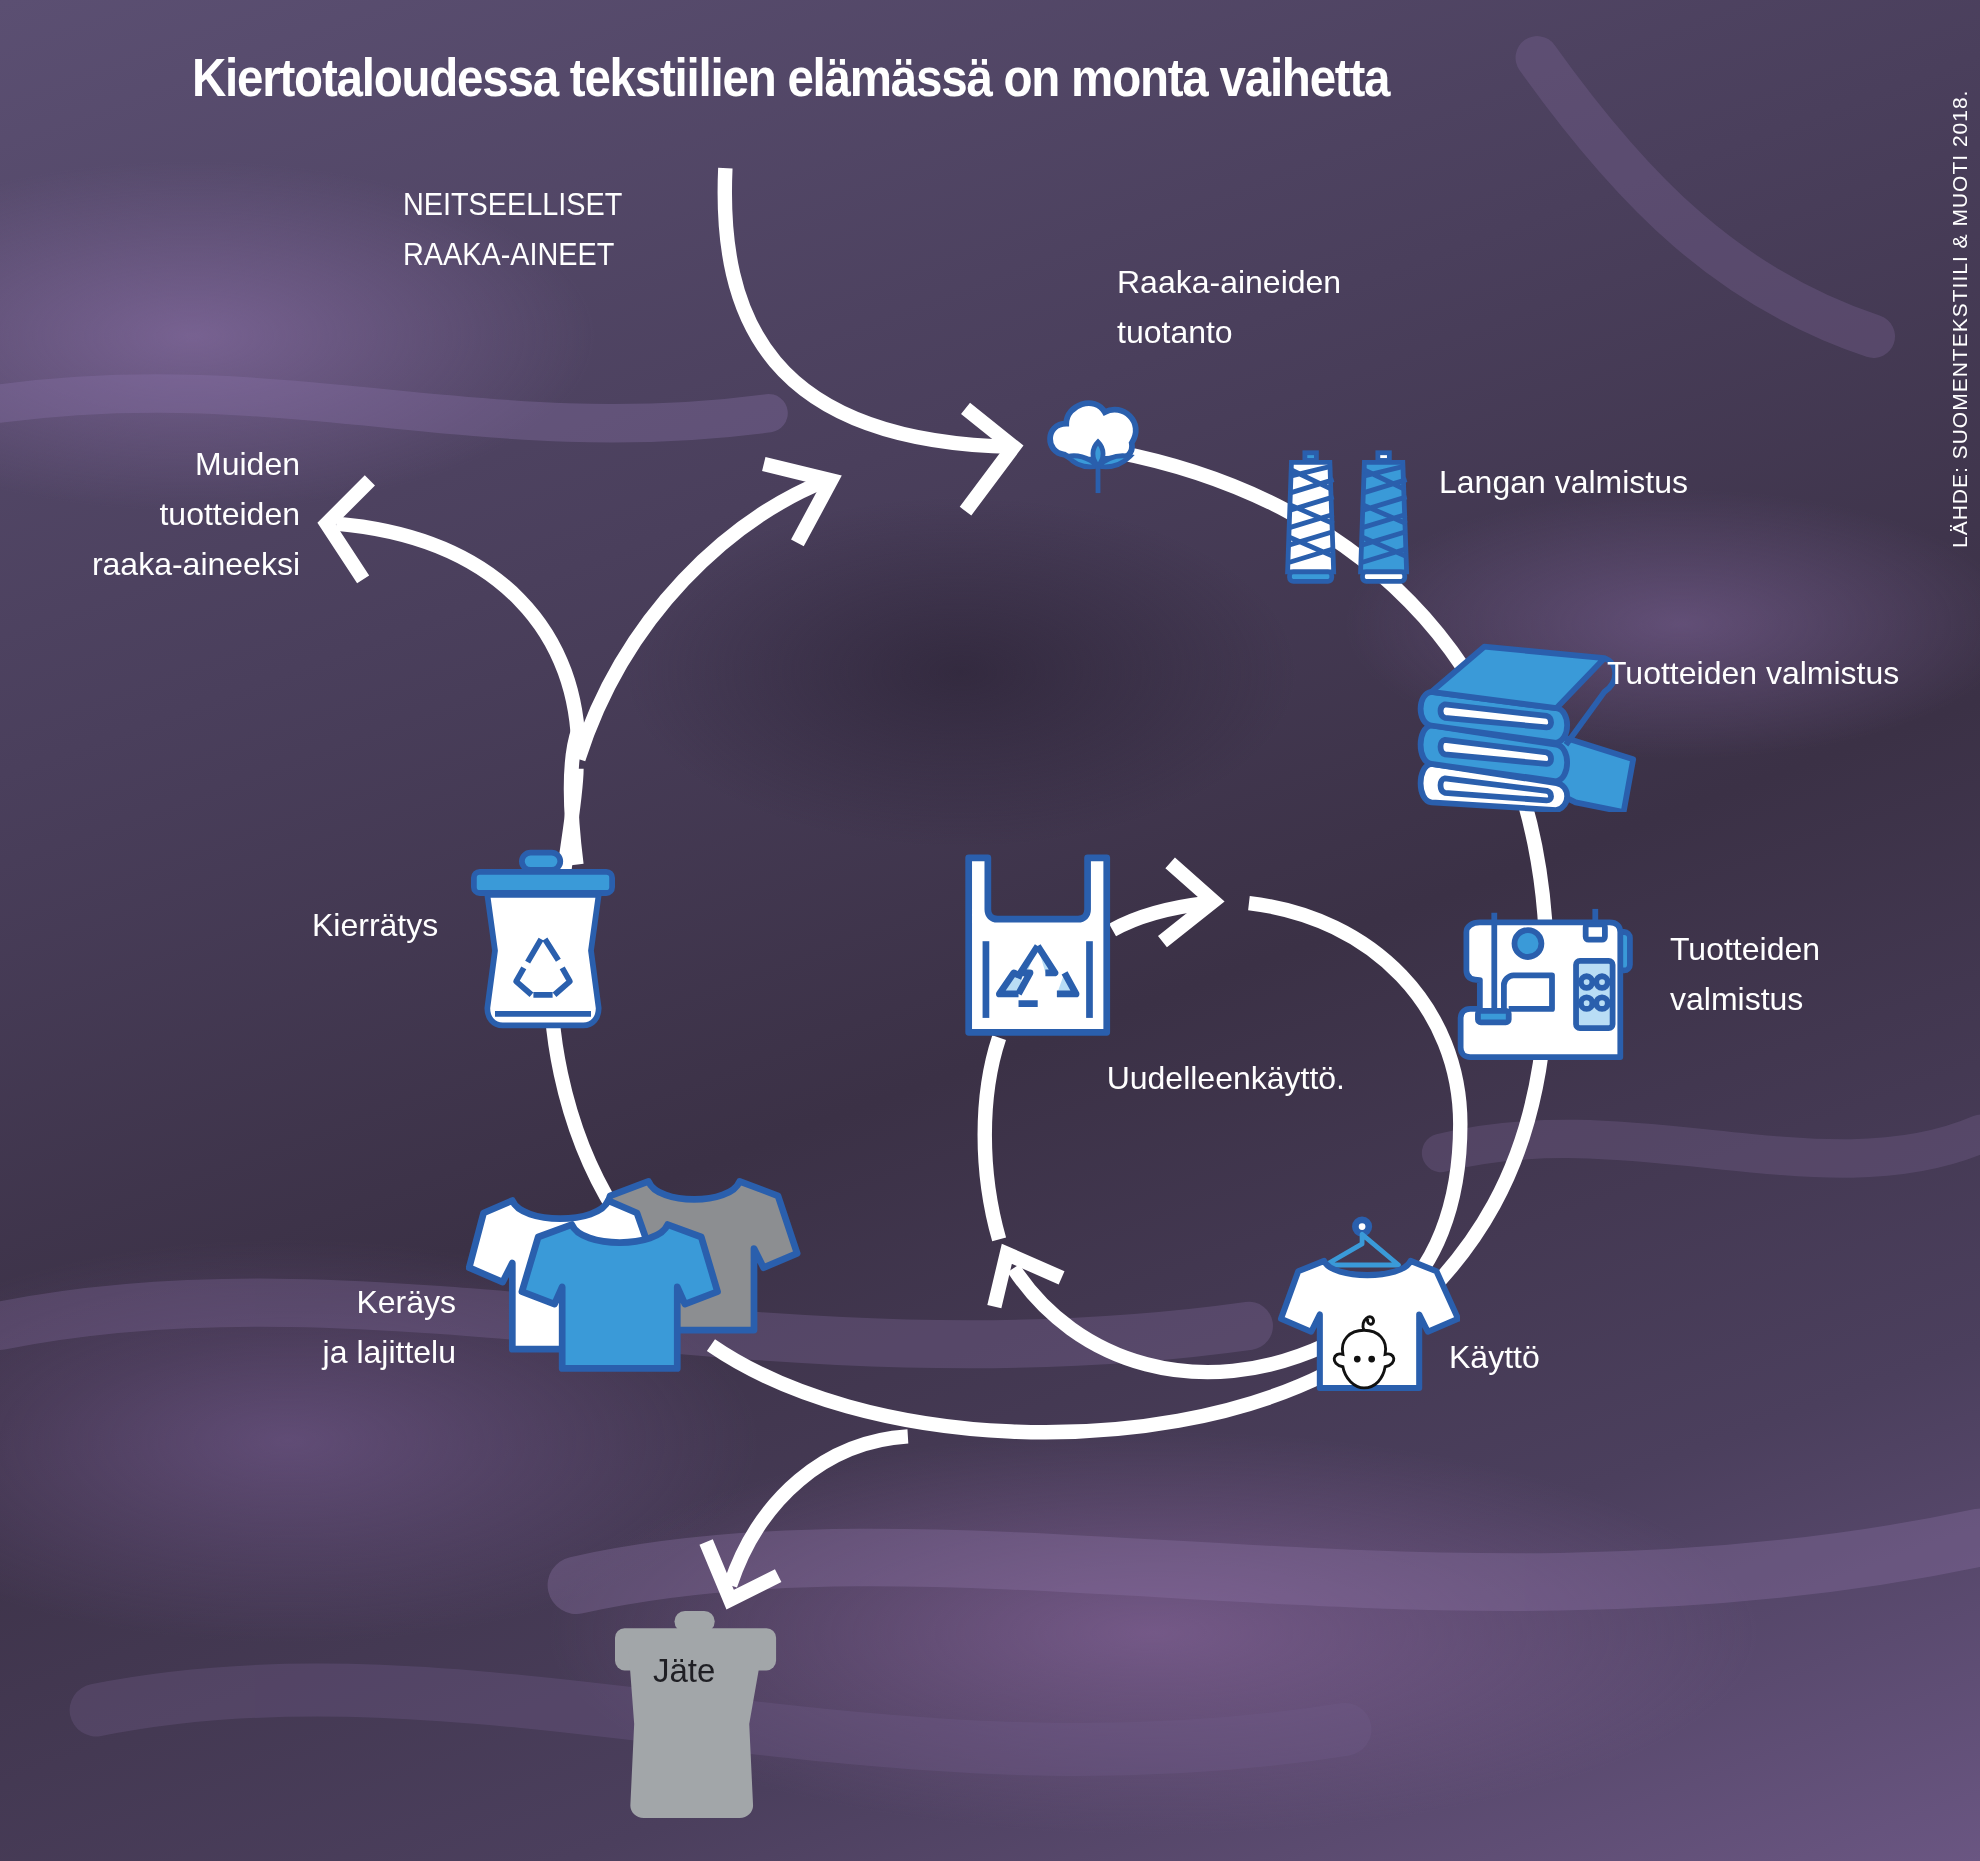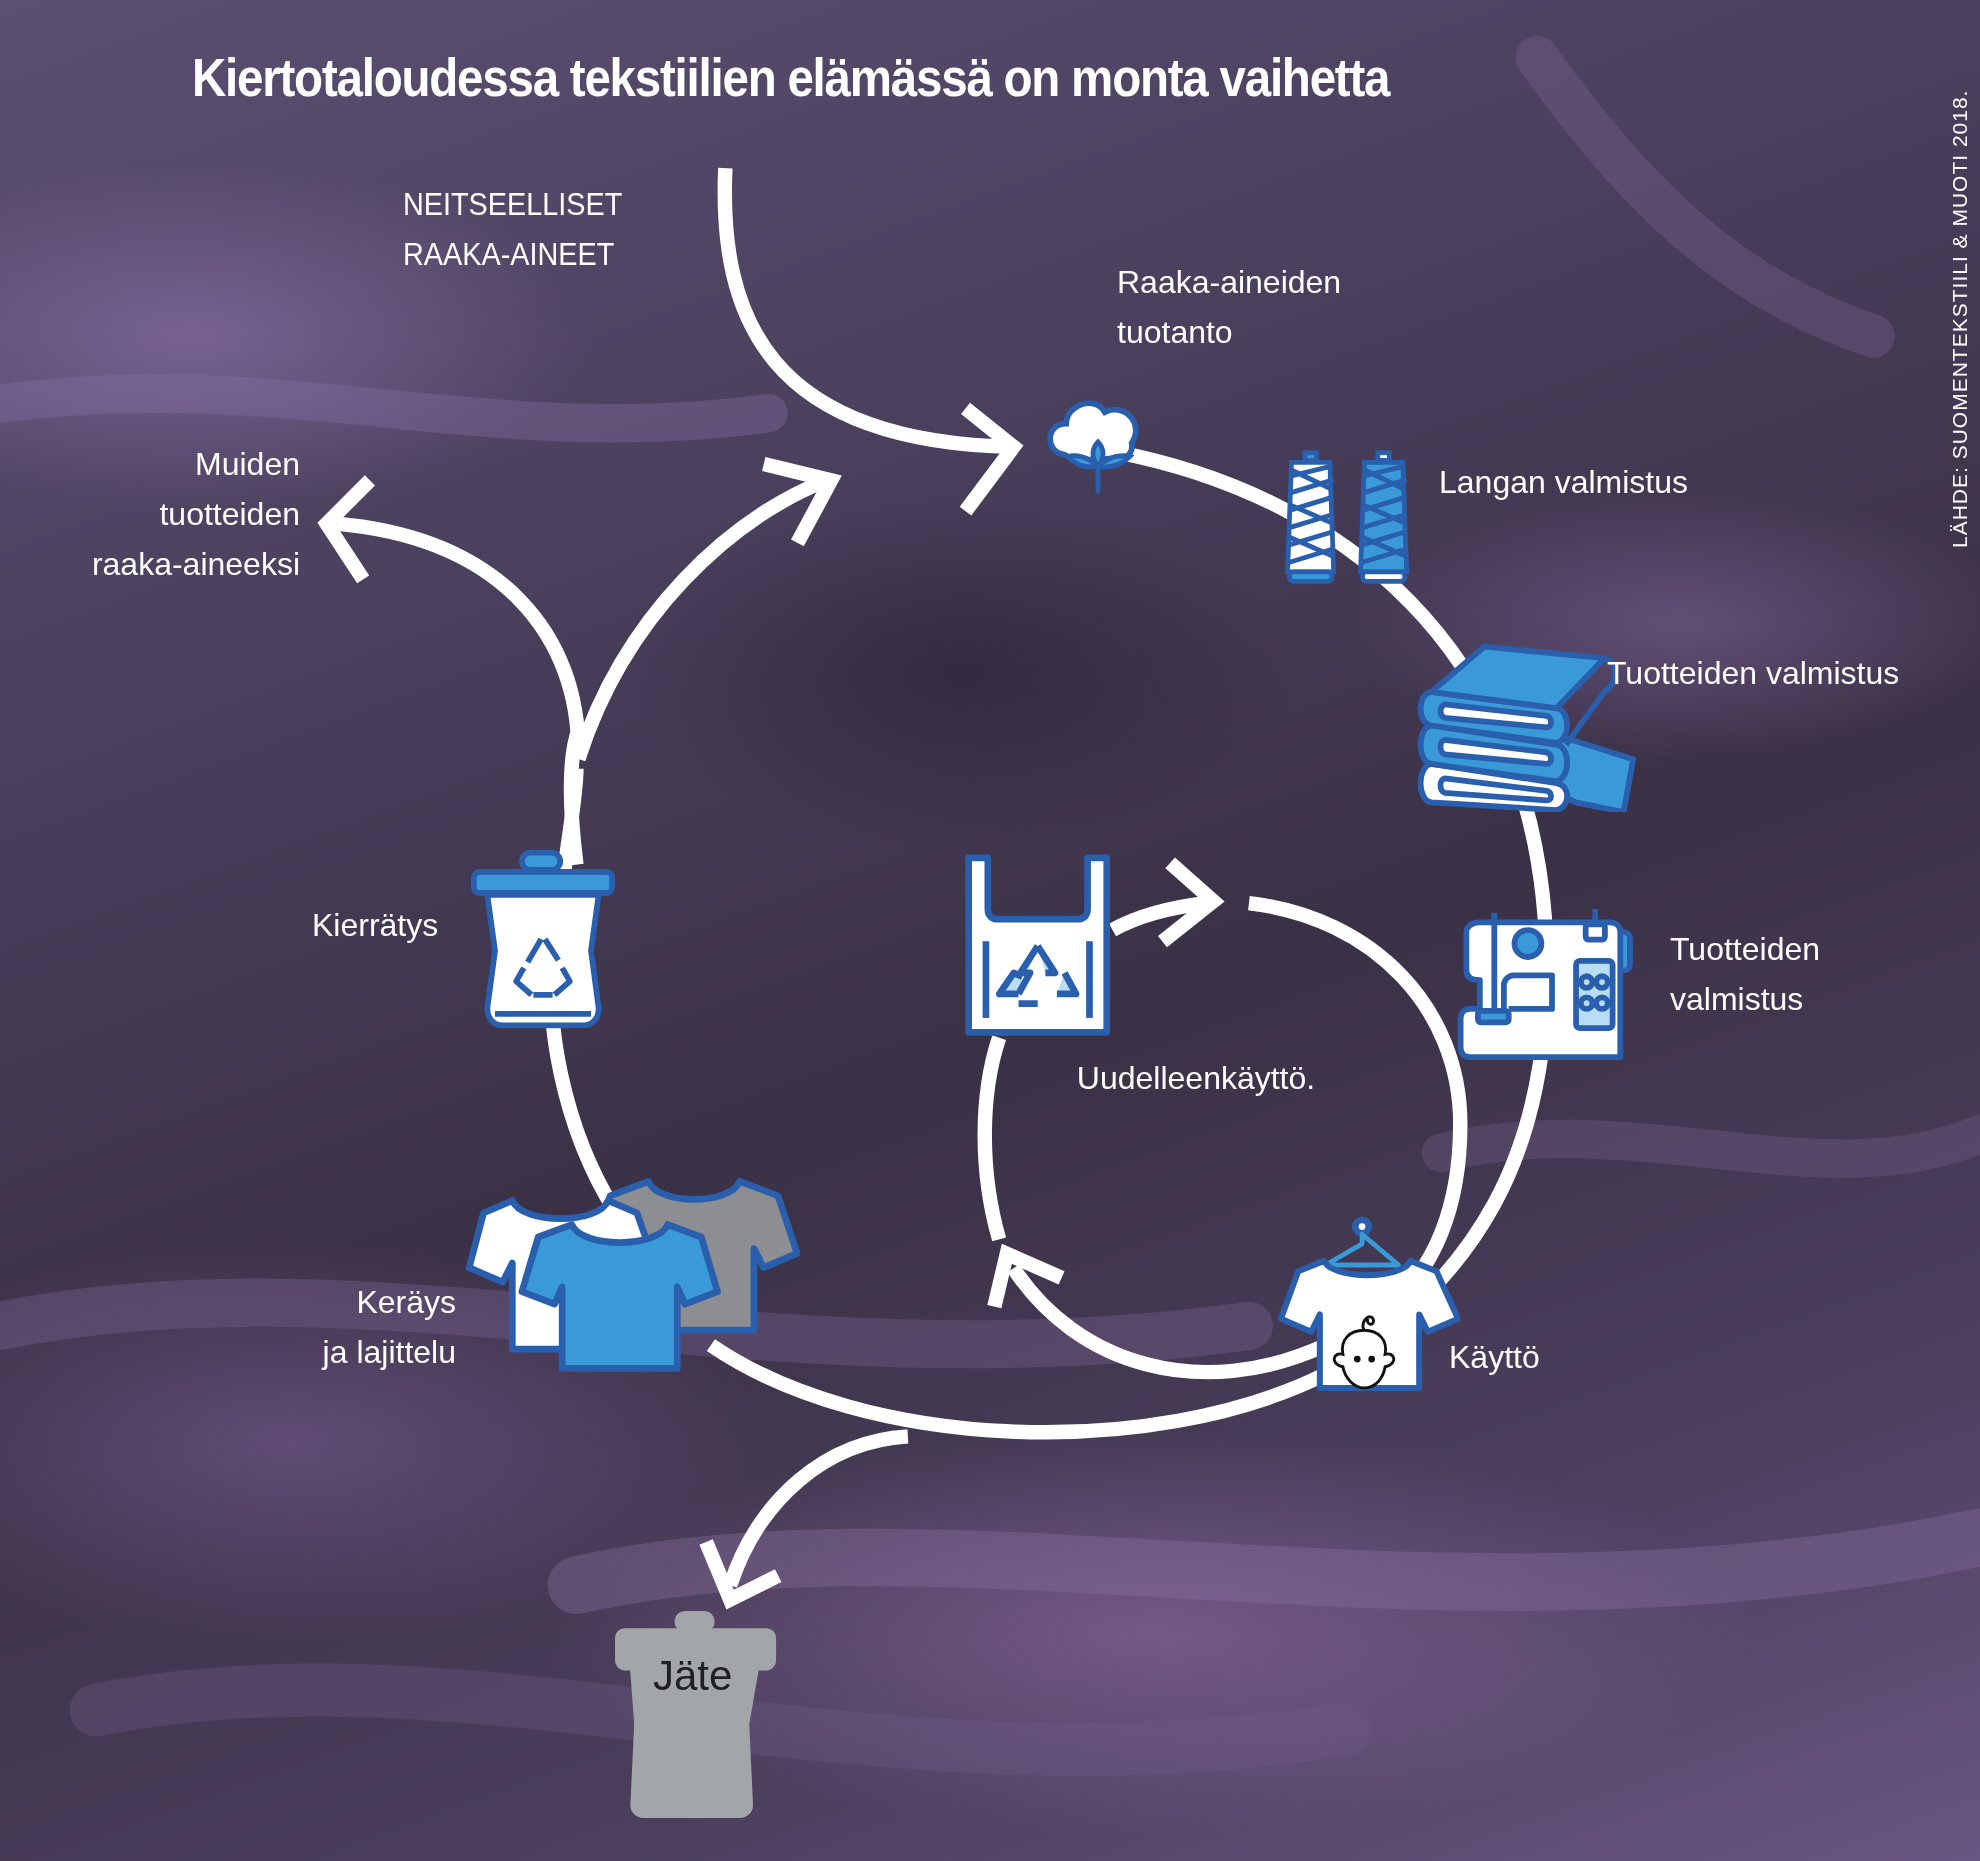--- a/index.html
+++ b/index.html
@@ -18,25 +18,25 @@
   .title {
     position: absolute; left: 192px; top: 46px; font-weight: bold; font-size: 54px;
     color: #fff; letter-spacing: -1.4px; white-space: nowrap; transform: scaleX(0.88); transform-origin: left top;
   }
   .source {
     position: absolute; left: 1948px; top: 548px; color: #fff; font-size: 21px; letter-spacing: 1px;
     transform: rotate(-90deg); transform-origin: left top; white-space: nowrap;
   }
   .lbl { position: absolute; color: #fff; font-size: 32px; line-height: 50px; white-space: nowrap; }
   .lbl.right { text-align: right; margin-top: 13px; }
-  .lbl.center { text-align: center; }
+  .lbl.center { text-align: right; }
   .lbl.narrow { transform: scaleX(0.9); transform-origin: left top; }
   svg.diagram { position: absolute; left: 0; top: 0; }
   .icon { position: absolute; }
-  .jate-label { position: absolute; left: 653px; top: 1652px; font-size: 42px; color: #1f1f24; }
+  .jate-label { position: absolute; left: 653px; top: 1652px; font-size: 33px; color: #1f1f24; }
 </style>
 </head>
 <body>
 
 <svg class="bg-streaks" width="1981" height="1862" viewBox="0 0 2062 1938">
   <g fill="none" stroke-linecap="round" opacity="0.35">
     <path d="M0 420 C 300 380, 500 470, 800 430" stroke="#8a73a8" stroke-width="40"></path>
     <path d="M0 1380 C 400 1300, 800 1450, 1300 1380" stroke="#7d6797" stroke-width="50"></path>
     <path d="M600 1650 C 1000 1560, 1500 1720, 2062 1600" stroke="#8d74a6" stroke-width="60"></path>
     <path d="M1500 1200 C 1700 1150, 1900 1250, 2062 1180" stroke="#75608d" stroke-width="40"></path>

